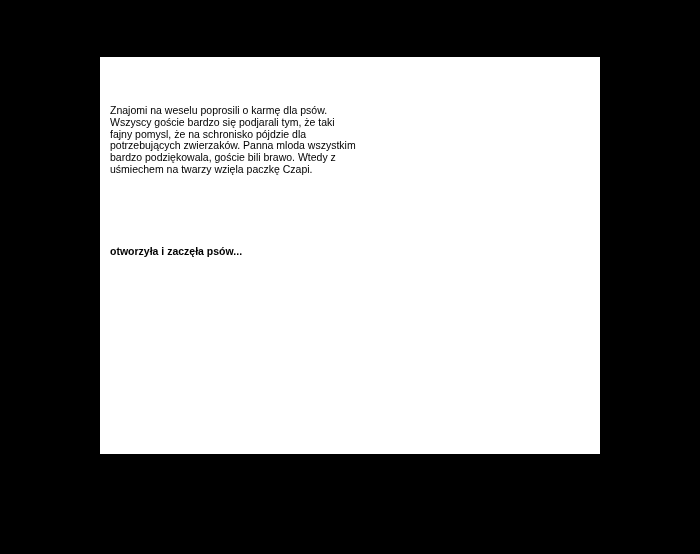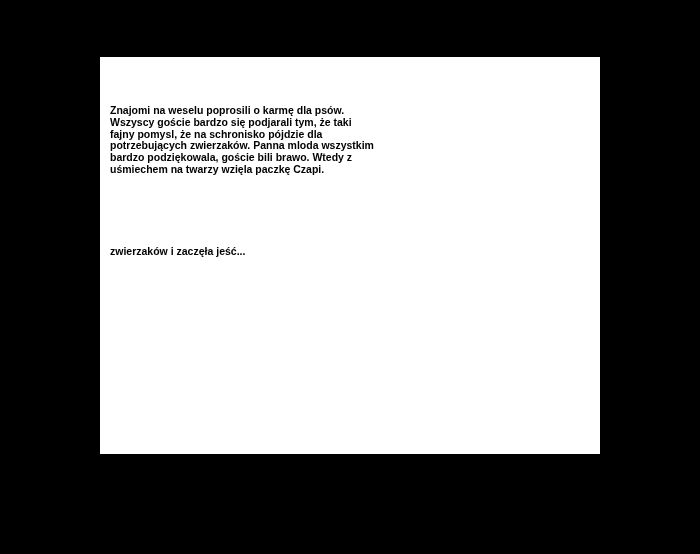--- a/index.html
+++ b/index.html
@@ -24,21 +24,21 @@
     left: 100px;
     top: 57px;
     width: 500px;
     height: 397px;
     background: #ffffff;
   }
   .text-block {
     position: absolute;
     left: 10px;
     color: #000000;
-    font-weight: bold;
+    font-weight: normal;
     font-size: 10.5px;
     line-height: 11.8px;
     letter-spacing: 0px;
     white-space: pre-line;
   }
   #para-main {
     top: 48px;
     width: 320px;
   }
   #para-tail {
@@ -51,15 +51,15 @@
 <body>
 
 <div id="stage">
   <div id="page">
     <div class="text-block" id="para-main">Znajomi na weselu poprosili o karmę dla psów.
 Wszyscy goście bardzo się podjarali tym, że taki
 fajny pomysl, że na schronisko pójdzie dla
 potrzebujących zwierzaków. Panna mloda wszystkim
 bardzo podziękowala, goście bili brawo. Wtedy z
 uśmiechem na twarzy wzięla paczkę Czapi.</div>
-    <div class="text-block" id="para-tail">zwierzaków i zaczęła jeść...</div>
+    <div class="text-block" id="para-tail">otworzyła i zaczęła psów...</div>
   </div>
 </div>
 
 </body></html>

